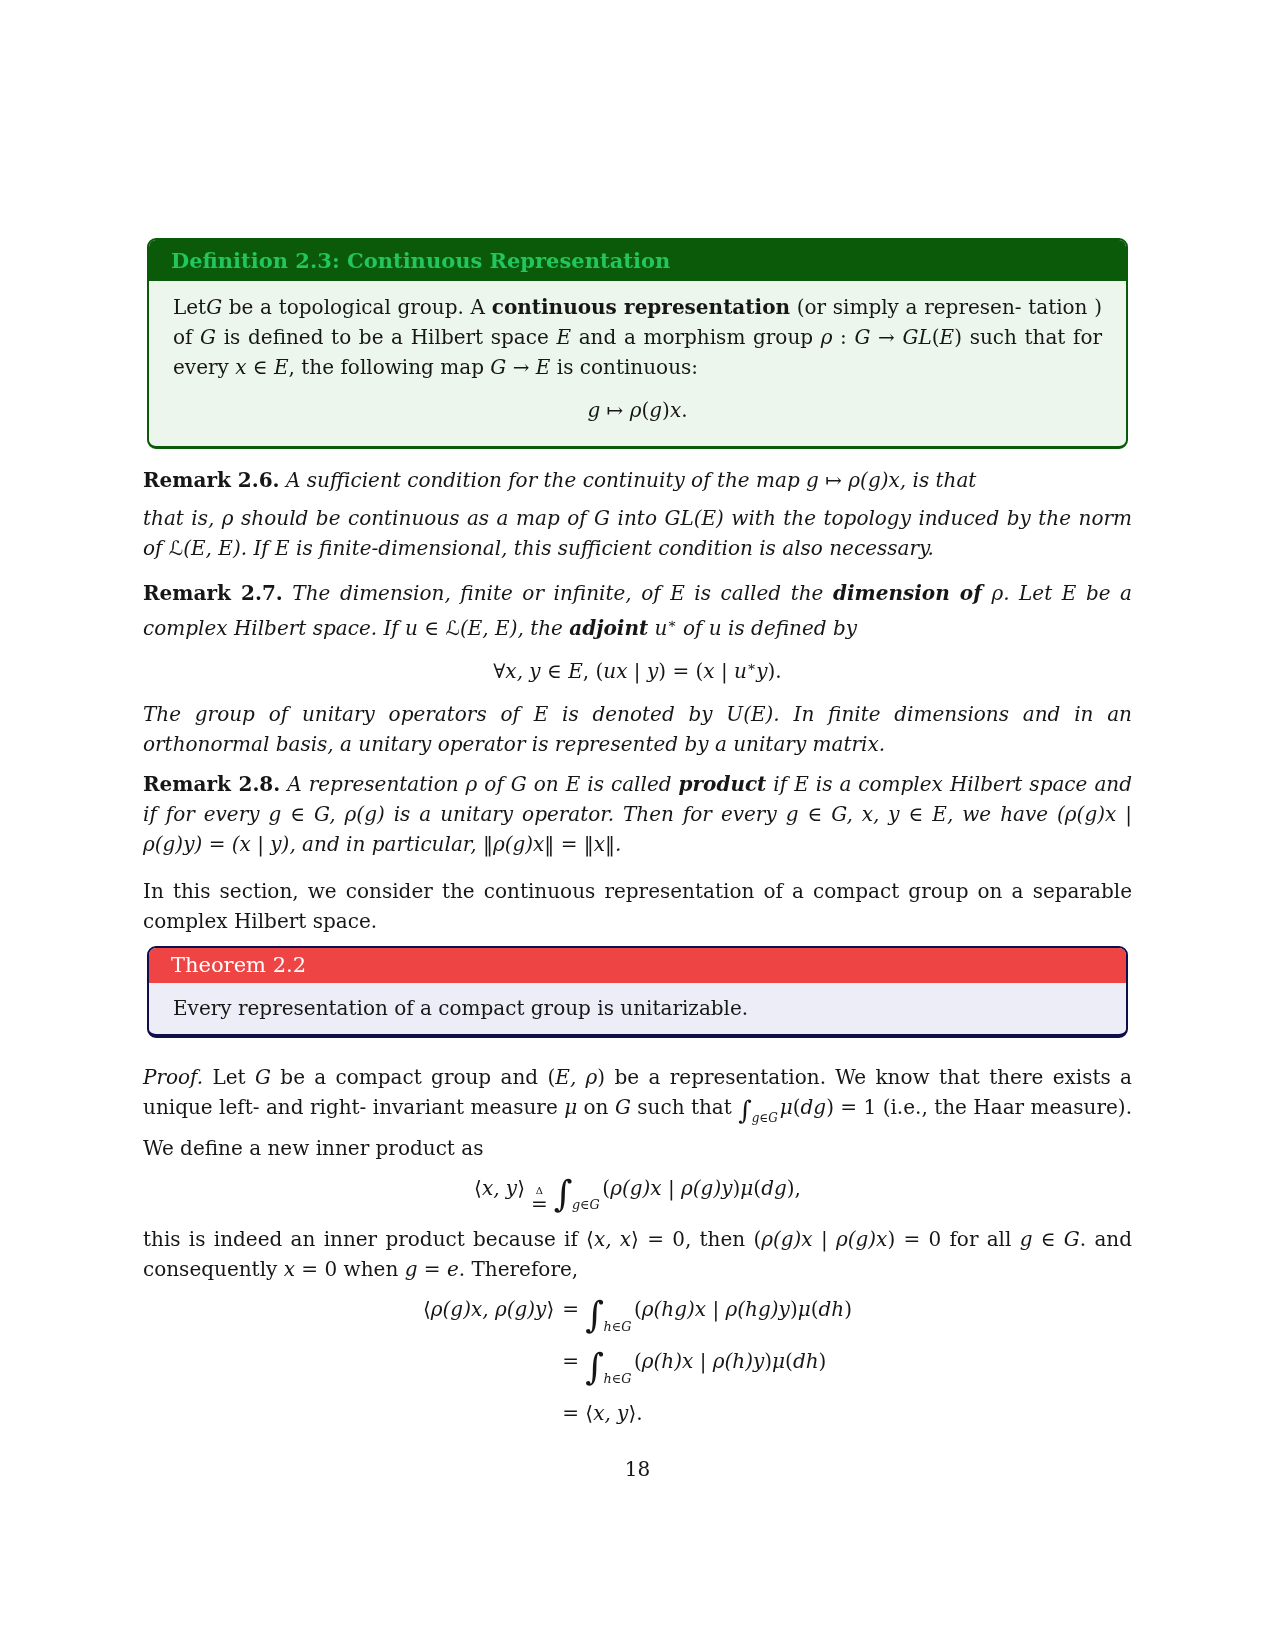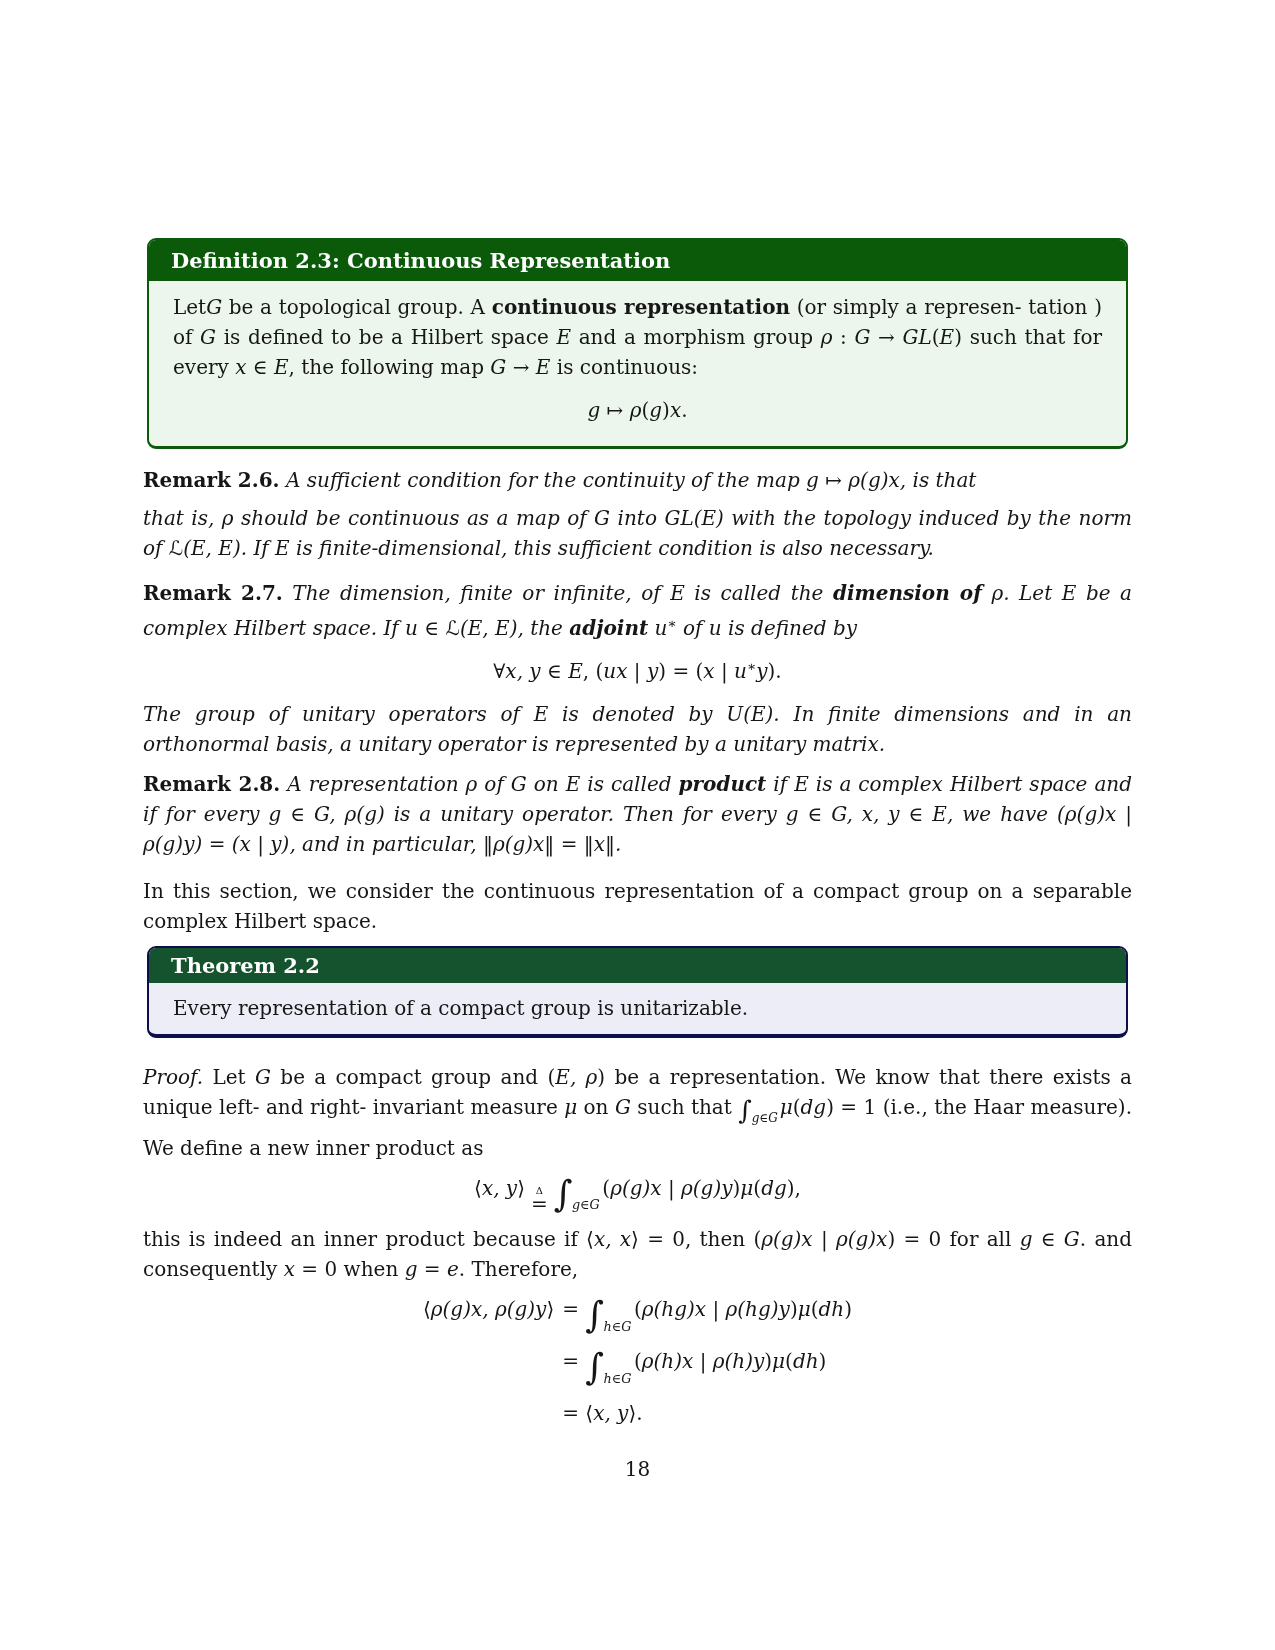--- a/index.html
+++ b/index.html
@@ -4,28 +4,28 @@
 <style>
   html,body{margin:0;padding:0;background:#ffffff;}
   .page{position:relative;width:1275px;height:1650px;background:#ffffff;overflow:hidden;
         font-family:"DejaVu Serif","DejaVu Sans",serif;color:#161616;}
   .content{position:absolute;left:143px;top:0;width:989px;font-size:20px;line-height:30px;}
   .spacer-top{height:238px;}
 
   
   .defbox{margin:0 4px;border:2px solid #0a5a0a;border-bottom-width:3px;border-radius:9px;
           overflow:hidden;background:#edf6ed;}
-  .defbox-header{background:#0a5a0a;color:#ffffff;font-weight:bold;font-size:21px;
+  .defbox-header{background:#0a5a0a;color:#22c55e;font-weight:bold;font-size:21px;
                  line-height:25px;padding:8px 22px;text-align:left;}
   .defbox-body{padding:11px 24px 14px;text-align:justify;}
   .def-eq{text-align:center;margin:13px 0 7px;}
 
   .thmbox{margin:10px 4px 0;border:2px solid #0e0e4a;border-bottom-width:4px;border-radius:9px;
           overflow:hidden;background:#ededf8;}
-  .thmbox-header{background:#14532d;color:#ffffff;font-weight:bold;font-size:21px;
+  .thmbox-header{background:#ef4444;color:#ffffff;font-weight:normal;font-size:21px;
                  line-height:25px;padding:5px 22px;text-align:left;}
   .thmbox-body{padding:10px 24px 11px;text-align:left;}
 
   
   .para{margin:0;text-align:justify;}
   .rlabel{font-weight:bold;}
   .rtext{font-style:italic;}
   .plabel{font-style:italic;}
   .r26-lead{margin-top:16px;}
   .r26-after{margin-top:8px;}

